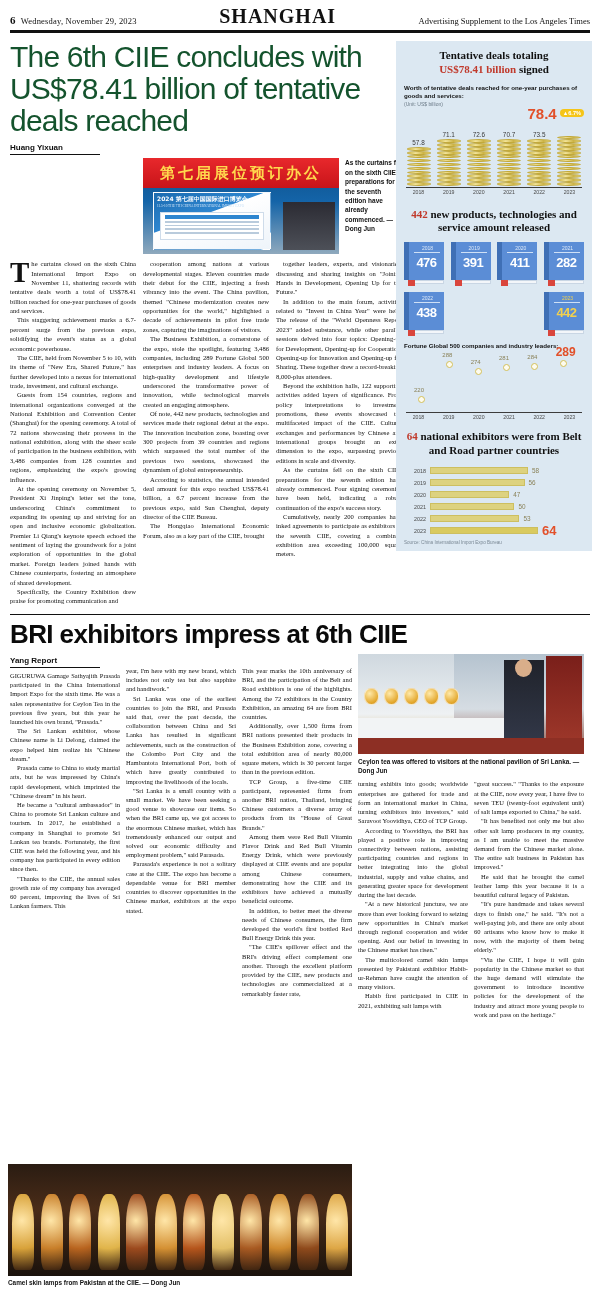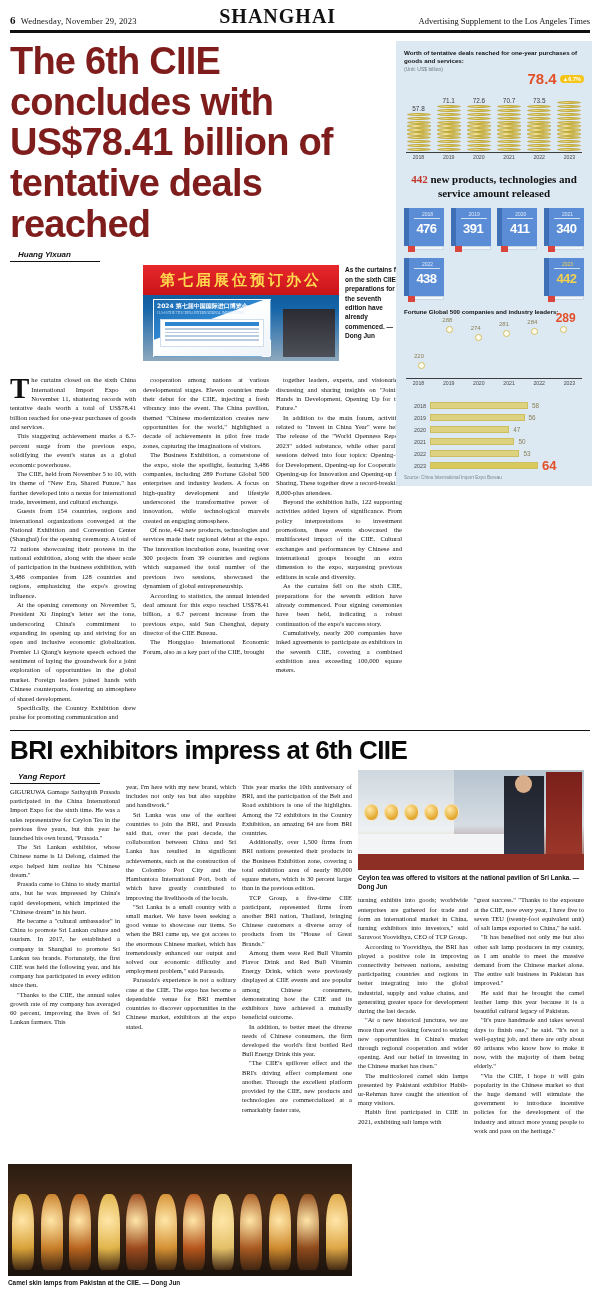--- a/index.html
+++ b/index.html
@@ -21,44 +21,44 @@
   .mh-left .pg { font-weight:bold; font-size:11px; margin-right:5px; }
   .mh-center { font-family:Liberation Serif, serif; font-weight:bold; font-size:20px;
                letter-spacing:1px; line-height:1; padding:0 6px; }
   .mh-right { font-family:"Liberation Serif", serif; font-size:8.5px; white-space:nowrap; }
   .mh-rule { border-top:2px solid #111; border-bottom:1px solid #111; height:3px; margin:2px 2px 0 2px; }
 
   
   .story1 { position:relative; padding:0 2px; }
   .headline1 {
     font-family:"Liberation Sans", sans-serif;
-    font-weight:bold; font-size:38px; line-height:1.07;
+    font-weight:normal; font-size:30px; line-height:1.07;
     letter-spacing:-0.8px; margin:8px 0 6px 0; width:392px;
-    color:#7f1d1d;
+    color:#14532d;
   }
   .byline { font-family:"Liberation Sans", sans-serif; font-weight:bold; font-size:8px;
-            margin:2px 0 2px 8px;font-style:italic; }
+            margin:2px 0 2px 0; }
   .byline-rule { border-top:1px solid #111; width:90px; margin-bottom:3px; }
 
   
   .cols3 { display:flex; gap:7px; width:394px; }
   .col { width:126px; }
   .col p {
     font-family:"Liberation Serif", serif;
     font-size:6.6px; line-height:1.42; margin:0 0 0 0;
     text-align:justify; text-indent:7px; hyphens:auto;
   }
   .col p.noind { text-indent:0; }
   .dropcap::first-letter {
     float:left; font-size:29px; line-height:0.78; font-weight:bold;
     padding:2px 2px 0 0; font-family:"Liberation Serif", serif;
   }
 
   
-  .photoblock { display:flex; gap:6px; margin-bottom:14px; }
+  .photoblock { display:flex; gap:6px; margin-bottom:5px; }
   .photo1 {
     width:196px; height:96px; position:relative; overflow:hidden;
     background:linear-gradient(180deg,#0d4f86 0%, #1464a8 45%, #8fa9bd 100%);
   }
   .ph1-banner {
     position:absolute; left:0; right:0; top:0; height:30px;
     background:linear-gradient(180deg,#e8282c 0%, #c81419 100%);
     display:flex; align-items:center; justify-content:center;
   }
   .ph1-banner span { color:#ffd84d; font-weight:bold; font-size:15px; letter-spacing:3px;
@@ -203,20 +203,25 @@
     </div>
     <div class="mh-center">SHANGHAI</div>
     <div class="mh-right">Advertising Supplement to the Los Angeles Times</div>
   </div>
   <div class="mh-rule"></div>
 
   <div class="story1">
 
     <div class="infopanel">
 
+      <div class="ip-title">
+        <span>Tentative deals totaling</span><br>
+        <span class="red">US$78.41 billion</span>
+        <span>signed</span>
+      </div>
 
       <div class="ip-sub">Worth of tentative deals reached for one-year purchases of goods and services:</div>
       <div class="ip-unit">(Unit: US$ billion)</div>
 
       <div class="bignum-row">
         <span style="font-family:'Liberation Sans',sans-serif;font-size:15px;color:#e2502a;font-weight:bold;">78.4</span>
         <span class="badge">▲<span>6.7%</span></span>
       </div>
 
       <div class="coinchart">
@@ -366,21 +371,21 @@
             <div class="yrline"></div>
             <div class="num">411</div>
             <div class="pagesedge"></div>
             <div class="mark"></div>
           </div>
           <div class="book">
             <div class="spine"></div>
             <div class="cover"></div>
             <div class="yr">2021</div>
             <div class="yrline"></div>
-            <div class="num">340</div>
+            <div class="num">282</div>
             <div class="pagesedge"></div>
             <div class="mark"></div>
           </div>
           <div class="book">
             <div class="spine"></div>
             <div class="cover"></div>
             <div class="yr">2022</div>
             <div class="yrline"></div>
             <div class="num">438</div>
             <div class="pagesedge"></div>
@@ -418,20 +423,24 @@
           <span>2018</span>
           <span>2019</span>
           <span>2020</span>
           <span>2021</span>
           <span>2022</span>
           <span>2023</span>
         </div>
 
       <div class="ip-sep"></div>
 
+      <div class="ip-title">
+        <span class="red">64</span>
+        <span>national exhibitors were from Belt and Road partner countries</span>
+      </div>
 
       <div class="hbars" id="hbars">
           <div class="hbar">
             <div class="y">2018</div>
             <div class="b" style="width:97.875px"></div>
             <div class="v">58</div>
           </div>
           <div class="hbar">
             <div class="y">2019</div>
             <div class="b" style="width:94.5px"></div>

